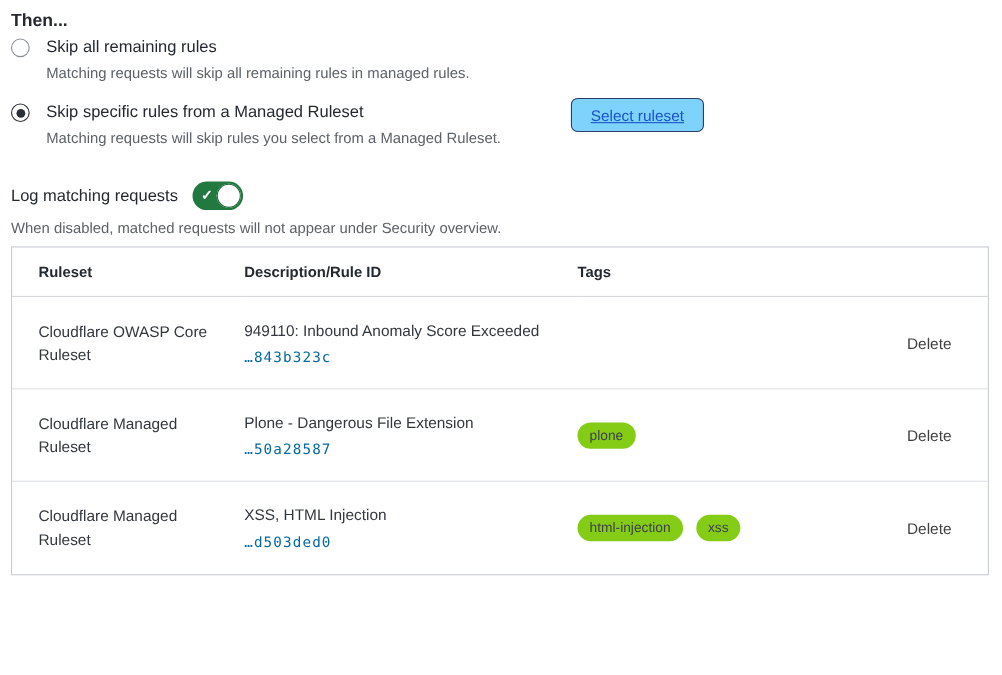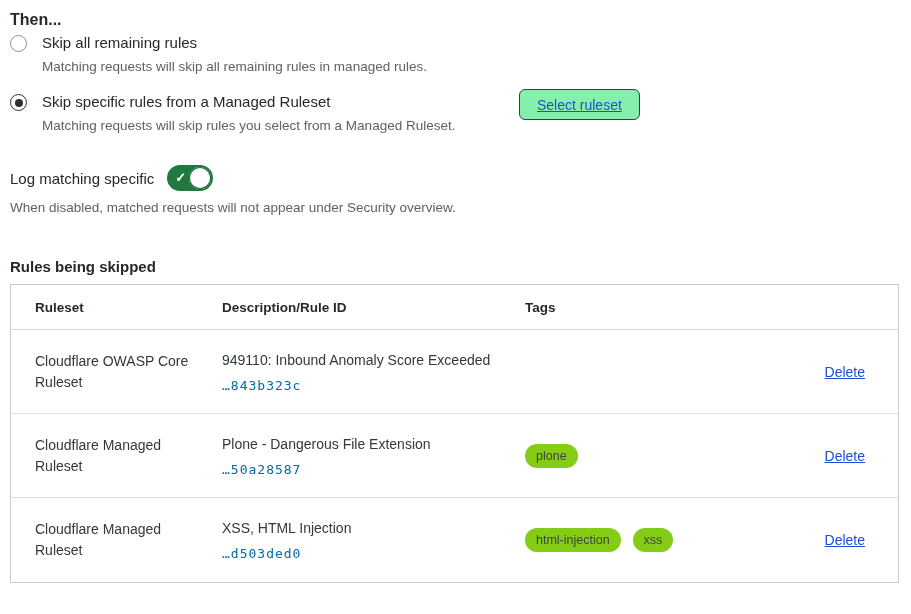--- a/index.html
+++ b/index.html
@@ -17,21 +17,21 @@
            flex: 0 0 17px; margin-top: 2px; position: relative; background: #fff; cursor: pointer; }
   .radio.checked { border-color: #2b2f36; }
   .radio.checked::after { content: ""; position: absolute; left: 50%; top: 50%;
            width: 8px; height: 8px; border-radius: 50%; background: #2b2f36;
            transform: translate(-50%, -50%); }
   .option-text { margin-left: 15px; width: 477px; }
   .option-label { font-size: 15px; color: #24292f; line-height: 20px; cursor: pointer; }
   .option-desc { font-size: 13.5px; color: #5c6268; margin-top: 5px; line-height: 17px; }
 
   .select-ruleset-btn { align-self: flex-start; margin-top: -3px; height: 31px;
-           padding: 0 17px; background: #86efac; border: 1px solid #2c3e66; border-radius: 6px;
+           padding: 0 17px; background: #7dd3fc; border: 1px solid #2c3e66; border-radius: 6px;
            font-family: "Liberation Sans", sans-serif; font-size: 14px; color: #1d53c9;
            text-decoration: underline; cursor: pointer; }
 
   
   .log-row { margin-top: 31px; display: flex; align-items: center; }
   .log-label { font-size: 15px; color: #24292f; }
   .toggle { margin-left: 13px; width: 46px; height: 26px; border-radius: 13px;
             background: #217940; position: relative; cursor: pointer; }
   .toggle .check { position: absolute; left: 8px; top: 4px; color: #ffffff; font-size: 13px;
             font-weight: 700; line-height: 18px; }
@@ -50,21 +50,21 @@
   td { vertical-align: middle; height: 84px; border-bottom: 1px solid #dde0e3;
        font-size: 14px; color: #33383e; padding: 0; }
   tr:last-child td { border-bottom: none; }
   td.first { padding-left: 24px; padding-right: 28px; line-height: 21px; }
   .desc-line { line-height: 18px; }
   .id-line { margin-top: 9px; font-family: "DejaVu Sans Mono", monospace; font-size: 13px;
              letter-spacing: 1px; color: #0369a1; }
   .pill { display: inline-block; background: #84cc16; color: #3f4348; border-radius: 12px;
           padding: 5px 11px 4px; font-size: 12.5px; line-height: 15px; margin-right: 8px; }
   td.action { text-align: right; padding-right: 33px; }
-  .delete-link { font-size: 14px; color: #1d4ed8; text-decoration: underline; cursor: pointer; margin-left: 42px; }
+  .delete-link { font-size: 14px; color: #404040; cursor: pointer; margin-left: 42px; }
 </style>
 </head>
 <body>
 
 <div class="page">
 
   <div class="section-heading">Then...</div>
 
   <div class="options">
 
@@ -81,29 +81,28 @@
       <div class="option-text">
         <div class="option-label">Skip specific rules from a Managed Ruleset</div>
         <div class="option-desc">Matching requests will skip rules you select from a Managed Ruleset.</div>
       </div>
       <button class="select-ruleset-btn">Select ruleset</button>
     </div>
 
   </div>
 
   <div class="log-row">
-    <span class="log-label">Log matching specific</span>
+    <span class="log-label">Log matching requests</span>
     <span class="toggle">
       <span class="check">✓</span>
       <span class="knob"></span>
     </span>
   </div>
   <div class="log-desc">When disabled, matched requests will not appear under Security overview.</div>
 
-  <div class="table-heading">Rules being skipped</div>
 
   <div class="rules-table-wrap">
     <table class="rules">
       <colgroup>
           <col class="c1">
           <col class="c2">
           <col class="c3">
           <col class="c4">
         </colgroup>
       <thead>

